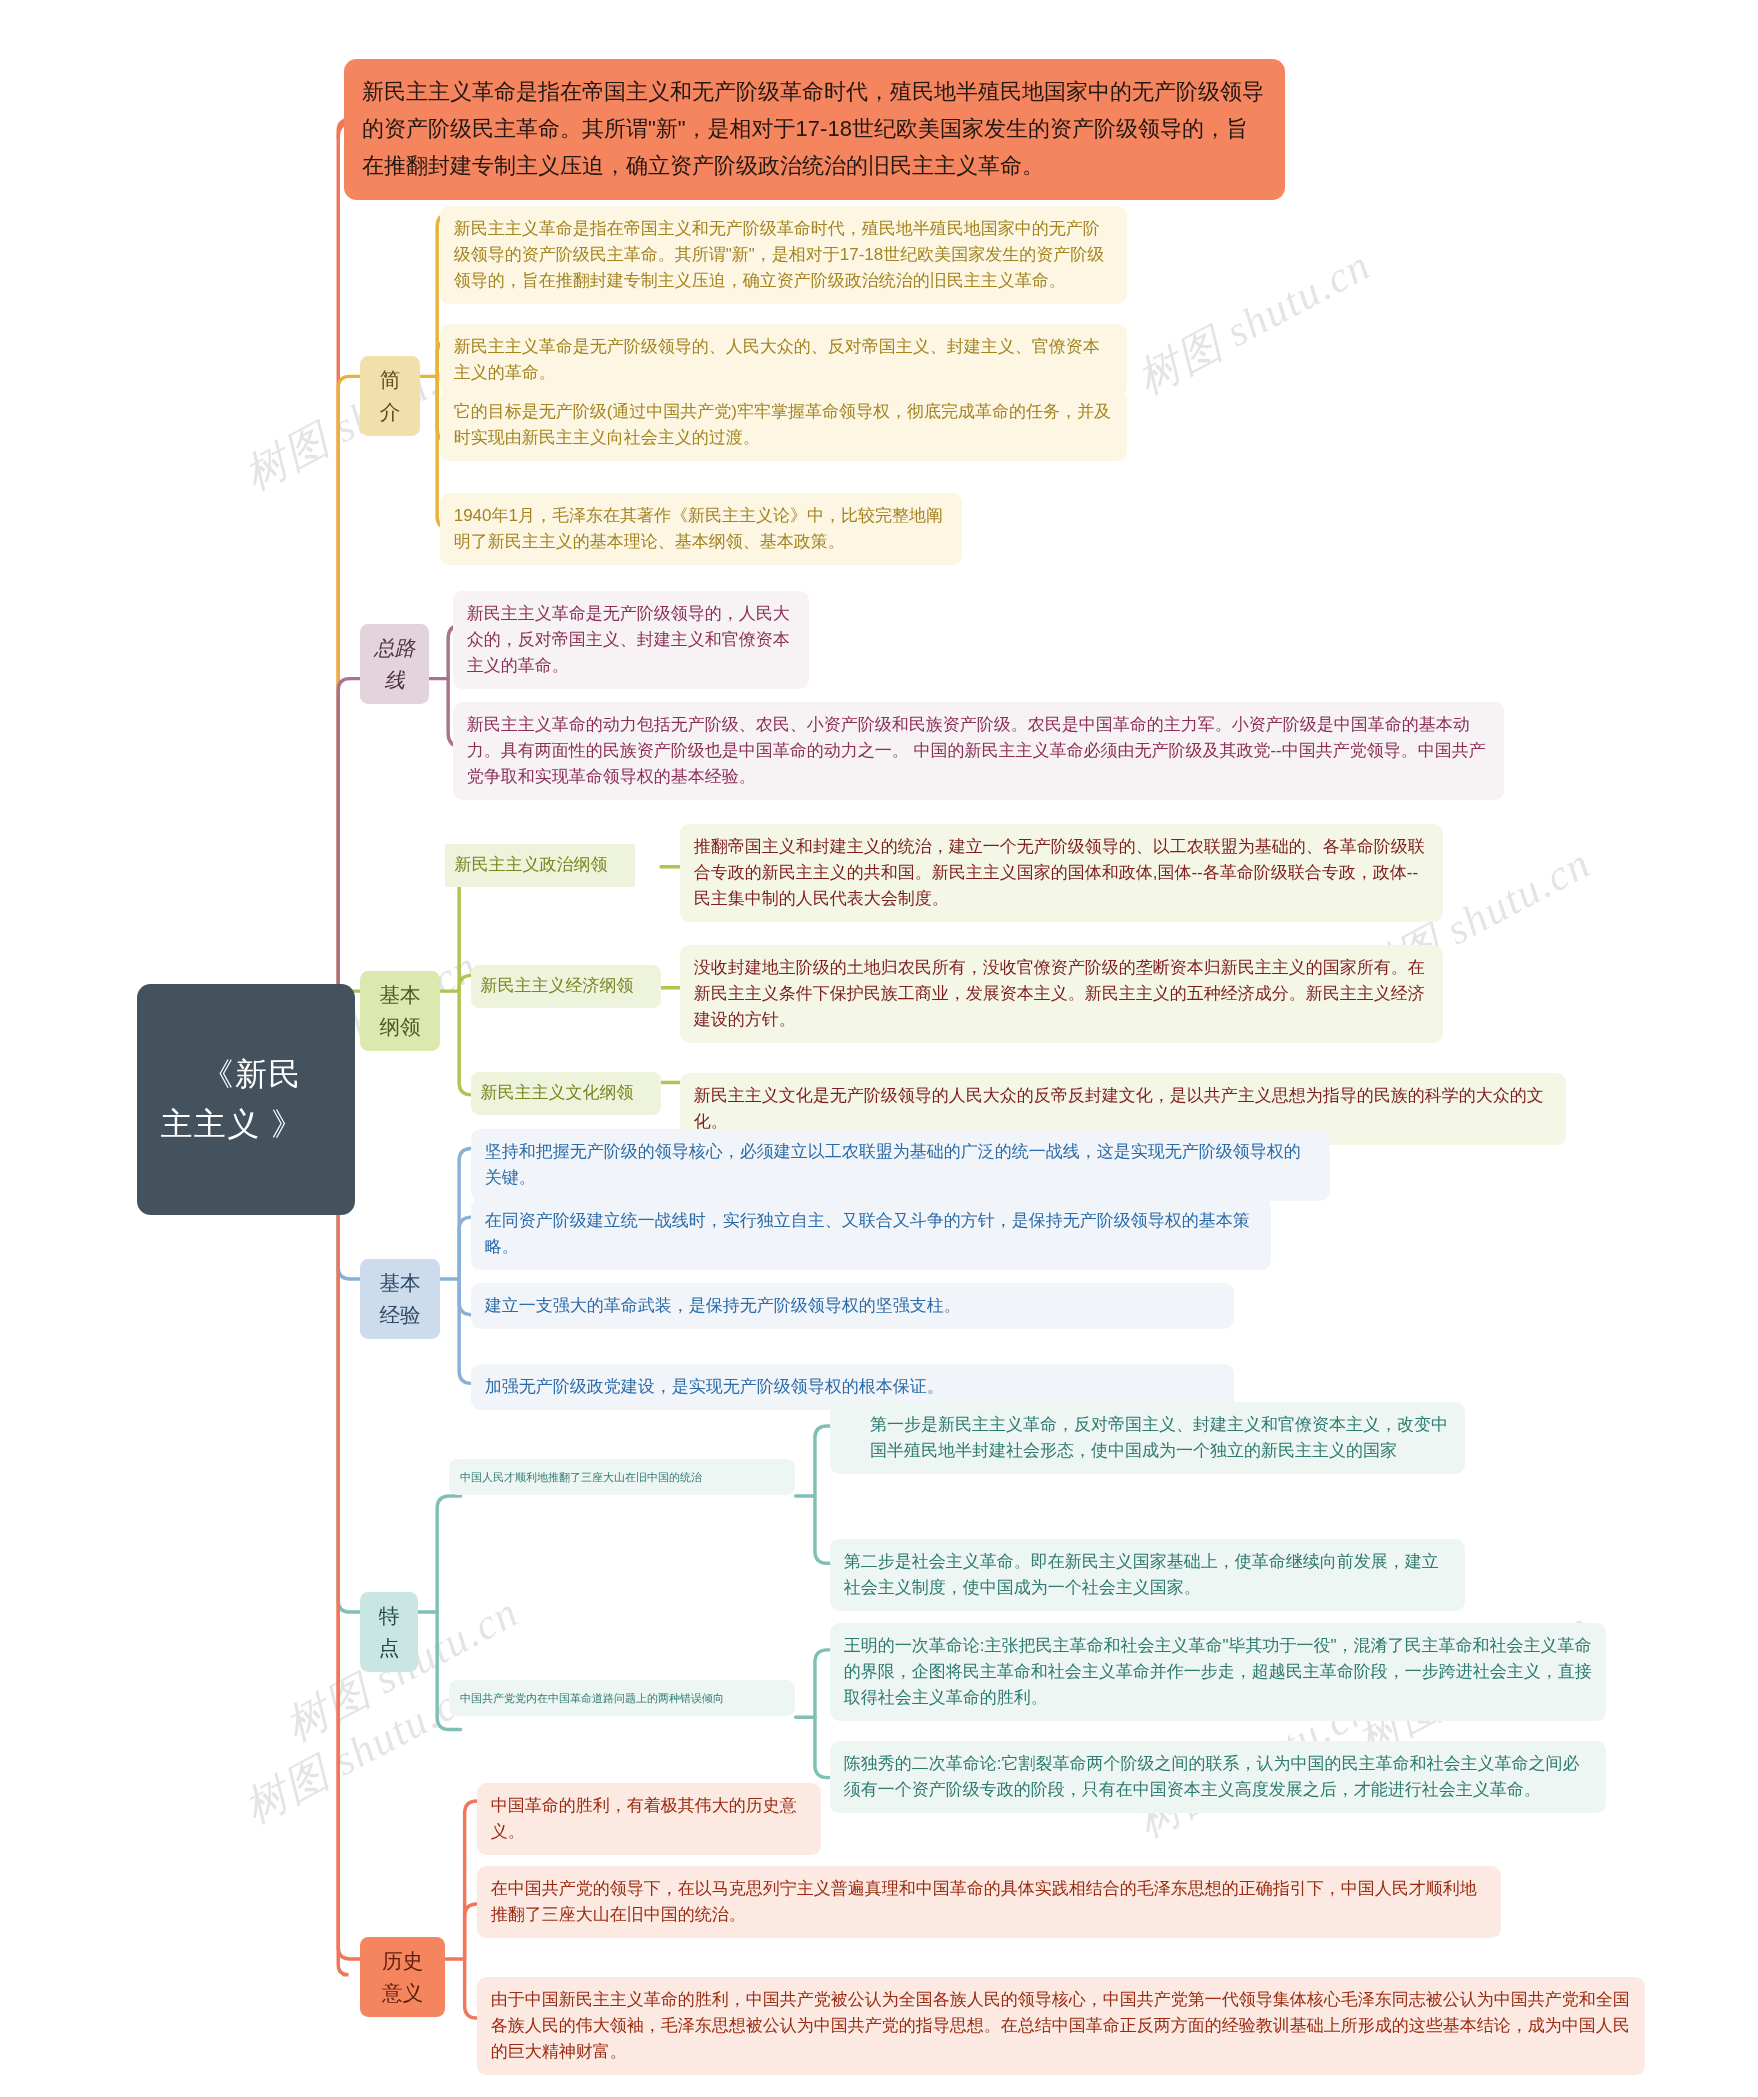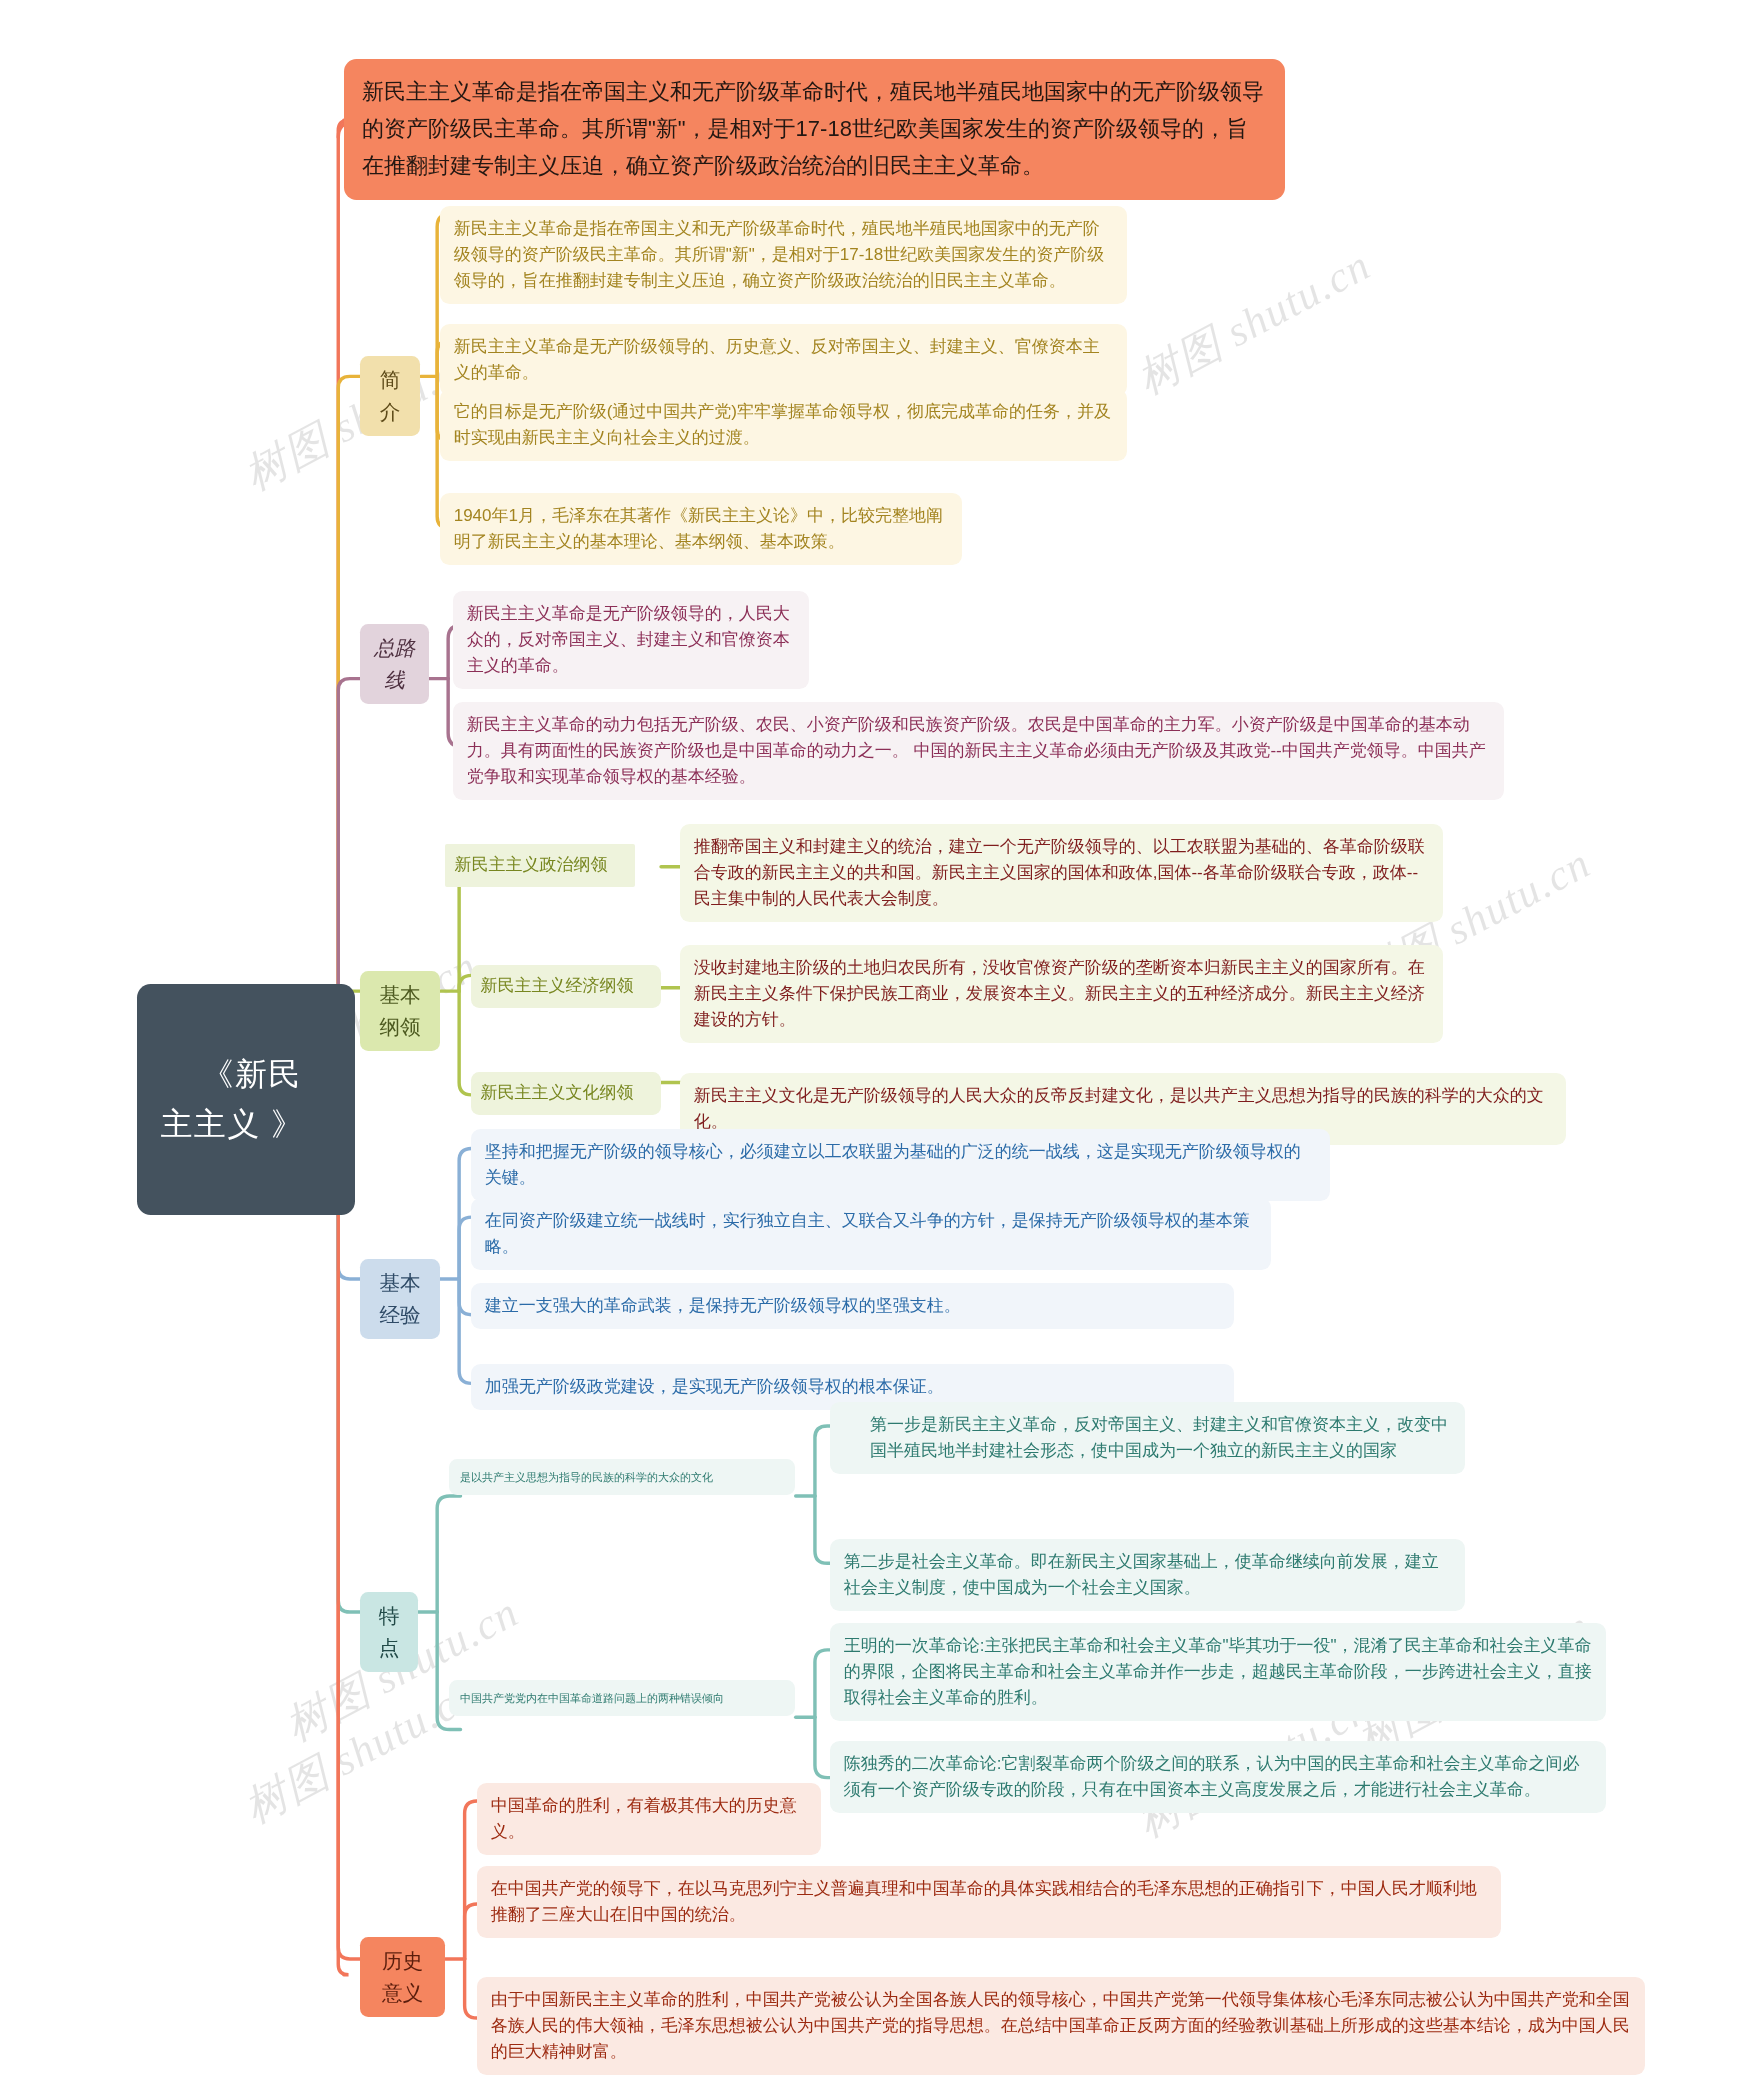--- a/index.html
+++ b/index.html
@@ -168,21 +168,21 @@
 
   <div class="node root" style="left:92px; top:984px; width:218px;margin-left:45px;">
     <span>《新民主主义 》</span>
   </div>
 
   <div class="node banner" style="left:344px; top:59px; width:941px;">新民主主义革命是指在帝国主义和无产阶级革命时代，殖民地半殖民地国家中的无产阶级领导的资产阶级民主革命。其所谓"新"，是相对于17-18世纪欧美国家发生的资产阶级领导的，旨在推翻封建专制主义压迫，确立资产阶级政治统治的旧民主主义革命。</div>
 
   <div class="node head head-intro" style="left:360px; top:356px; width:60px;">简介</div>
 
   <div class="node leaf leaf-intro" style="left:440px; top:206px; width:687px;">新民主主义革命是指在帝国主义和无产阶级革命时代，殖民地半殖民地国家中的无产阶级领导的资产阶级民主革命。其所谓"新"，是相对于17-18世纪欧美国家发生的资产阶级领导的，旨在推翻封建专制主义压迫，确立资产阶级政治统治的旧民主主义革命。</div>
-  <div class="node leaf leaf-intro" style="left:440px; top:324px; width:687px;">新民主主义革命是无产阶级领导的、历史意义、反对帝国主义、封建主义、官僚资本主义的革命。</div>
+  <div class="node leaf leaf-intro" style="left:440px; top:324px; width:687px;">新民主主义革命是无产阶级领导的、人民大众的、反对帝国主义、封建主义、官僚资本主义的革命。</div>
   <div class="node leaf leaf-intro" style="left:440px; top:389px; width:687px;">它的目标是无产阶级(通过中国共产党)牢牢掌握革命领导权，彻底完成革命的任务，并及时实现由新民主主义向社会主义的过渡。</div>
   <div class="node leaf leaf-intro" style="left:440px; top:493px; width:522px;">1940年1月，毛泽东在其著作《新民主主义论》中，比较完整地阐明了新民主主义的基本理论、基本纲领、基本政策。</div>
 
   <div class="node head head-line" style="left:360px; top:624px; width:69px;font-style:italic;">总路线</div>
 
   <div class="node leaf leaf-line" style="left:453px; top:591px; width:356px;">新民主主义革命是无产阶级领导的，人民大众的，反对帝国主义、封建主义和官僚资本主义的革命。</div>
   <div class="node leaf leaf-line" style="left:453px; top:702px; width:1051px;">新民主主义革命的动力包括无产阶级、农民、小资产阶级和民族资产阶级。农民是中国革命的主力军。小资产阶级是中国革命的基本动力。具有两面性的民族资产阶级也是中国革命的动力之一。 中国的新民主主义革命必须由无产阶级及其政党--中国共产党领导。中国共产党争取和实现革命领导权的基本经验。</div>
 
   <div class="node head head-program" style="left:360px; top:971px; width:80px;">基本纲领</div>
 
@@ -196,21 +196,21 @@
 
   <div class="node head head-exp" style="left:360px; top:1259px; width:80px;">基本经验</div>
 
   <div class="node leaf leaf-exp" style="left:471px; top:1129px; width:859px;">坚持和把握无产阶级的领导核心，必须建立以工农联盟为基础的广泛的统一战线，这是实现无产阶级领导权的关键。</div>
   <div class="node leaf leaf-exp" style="left:471px; top:1198px; width:800px;">在同资产阶级建立统一战线时，实行独立自主、又联合又斗争的方针，是保持无产阶级领导权的基本策略。</div>
   <div class="node leaf leaf-exp" style="left:471px; top:1283px; width:763px;">建立一支强大的革命武装，是保持无产阶级领导权的坚强支柱。</div>
   <div class="node leaf leaf-exp" style="left:471px; top:1364px; width:763px;">加强无产阶级政党建设，是实现无产阶级领导权的根本保证。</div>
 
   <div class="node head head-feature" style="left:360px; top:1592px; width:58px;">特点</div>
 
-  <div class="node leaf-sub-feature" style="left:449px; top:1459px; width:346px; border-radius:8.2px; padding:9.6px 11px; position:absolute;">是以共产主义思想为指导的民族的科学的大众的文化</div>
+  <div class="node leaf-sub-feature" style="left:449px; top:1459px; width:346px; border-radius:8.2px; padding:9.6px 11px; position:absolute;">中国人民才顺利地推翻了三座大山在旧中国的统治</div>
   <div class="node leaf leaf-feature" style="left:830px; top:1402px; width:635px;padding-left:40px;">第一步是新民主主义革命，反对帝国主义、封建主义和官僚资本主义，改变中国半殖民地半封建社会形态，使中国成为一个独立的新民主主义的国家</div>
   <div class="node leaf leaf-feature" style="left:830px; top:1539px; width:635px;">第二步是社会主义革命。即在新民主义国家基础上，使革命继续向前发展，建立社会主义制度，使中国成为一个社会主义国家。</div>
 
   <div class="node leaf-sub-feature" style="left:449px; top:1680px; width:346px; border-radius:8.2px; padding:9.6px 11px; position:absolute;">中国共产党党内在中国革命道路问题上的两种错误倾向</div>
   <div class="node leaf leaf-feature" style="left:830px; top:1623px; width:776px;">王明的一次革命论:主张把民主革命和社会主义革命"毕其功于一役"，混淆了民主革命和社会主义革命的界限，企图将民主革命和社会主义革命并作一步走，超越民主革命阶段，一步跨进社会主义，直接取得社会主义革命的胜利。</div>
   <div class="node leaf leaf-feature" style="left:830px; top:1741px; width:776px;">陈独秀的二次革命论:它割裂革命两个阶级之间的联系，认为中国的民主革命和社会主义革命之间必须有一个资产阶级专政的阶段，只有在中国资本主义高度发展之后，才能进行社会主义革命。</div>
 
   <div class="node head head-hist" style="left:360px; top:1937px; width:85px;">历史意义</div>
 
   <div class="node leaf leaf-hist" style="left:477px; top:1783px; width:344px;">中国革命的胜利，有着极其伟大的历史意义。</div>

